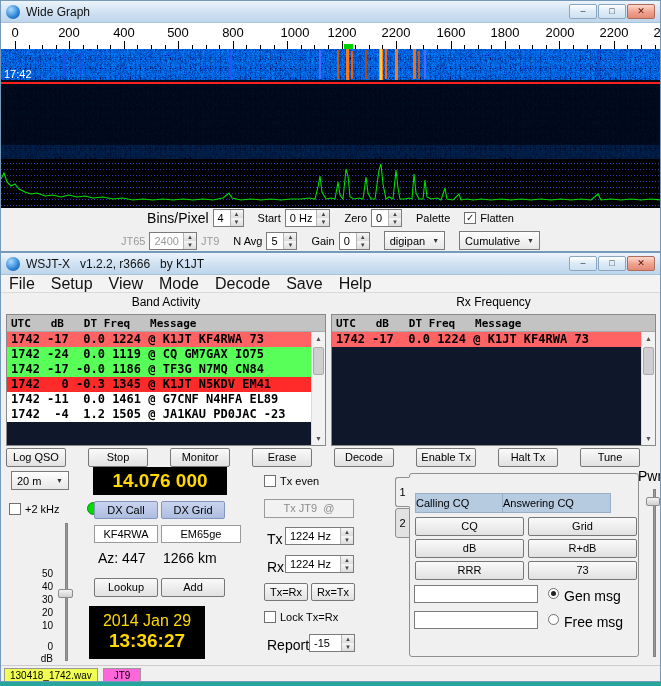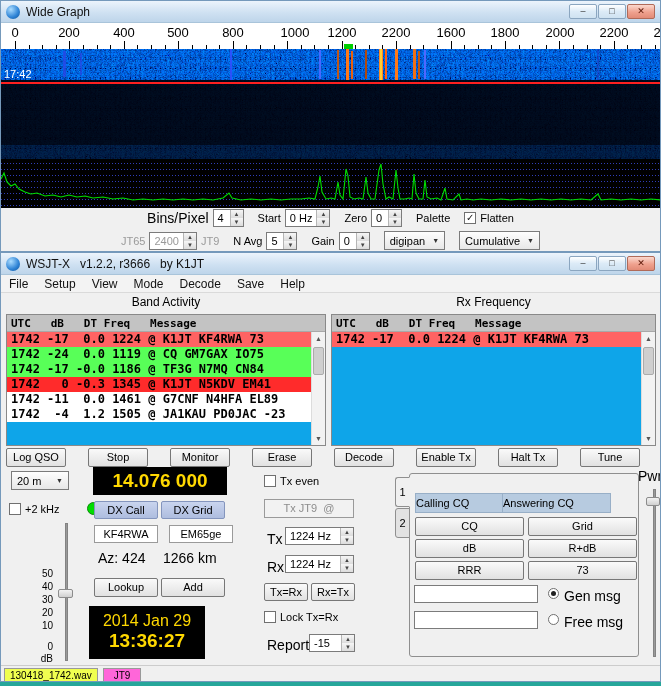--- a/index.html
+++ b/index.html
@@ -50,23 +50,23 @@
   .cbbox{width:12px;height:12px;border:1px solid #707070;background:#fff;font-size:10px;
     line-height:10px;text-align:center;color:#222;flex:0 0 auto}
   .radio{width:11px;height:11px;border:1px solid #707070;border-radius:50%;background:#fff;position:relative}
   .radio.sel::after{content:"";position:absolute;inset:2px;border-radius:50%;background:#222}
   .btn{border:1px solid #777;border-radius:2px;background:linear-gradient(#fafafa,#e1e1e1);
     font-size:11px;text-align:center;font-family:"Liberation Sans",sans-serif;color:#000}
 
   
   .menubar{position:absolute;top:22px;left:0;right:0;height:18px;background:#f3f3f3;
     border-bottom:1px solid #dadada;display:flex;align-items:center}
-  .menuitem{font-size:12px;padding:6px 8px;color:#111}
+  .menuitem{font-size:16px;padding:6px 8px;color:#111}
   .grouplabel{position:absolute;top:42px;height:15px;font-size:12px;text-align:center;color:#000}
-  .dpanel{position:absolute;top:61px;height:132px;background:#0ea5e9;border:1px solid #898989}
+  .dpanel{position:absolute;top:61px;height:132px;background:#0f172a;border:1px solid #898989}
   .dheader{height:17px;background:#c3c3c3;font:bold 11px "DejaVu Sans Mono",monospace;
     white-space:pre;line-height:17px;padding-left:4px;border-bottom:1px solid #a8a8a8}
   .drow{height:15px;line-height:15px;font:bold 12px "DejaVu Sans Mono",monospace;white-space:pre;padding-left:4px;background:#fff}
   .drow[data-color="salmon"]{background:#ff6363}
   .drow[data-color="green"]{background:#58ff58}
   .drow[data-color="red"]{background:#ff2b2b}
   .sbar{position:absolute;top:17px;right:0;bottom:0;width:14px;background:#f2f2f2;border-left:1px solid #dcdcdc}
   .sarrow{position:absolute;left:0;width:13px;height:13px;font-size:7px;text-align:center;
     line-height:13px;color:#555;background:#f2f2f2}
   .sarrow.up{top:0}.sarrow.down{bottom:0}
@@ -347,22 +347,22 @@
 
       <span class="cb abs" style="left:8px;top:38px">
         <span class="cbbox"></span>
         <span>+2 kHz</span>
       </span>
       <span class="greendot abs" style="left:86px;top:37px"></span>
 
       <span class="dxbtn" style="left:93px;top:36px;width:64px">DX Call</span>
       <span class="dxbtn" style="left:160px;top:36px;width:64px">DX Grid</span>
       <span class="field" style="left:93px;top:60px;width:64px">KF4RWA</span>
-      <span class="field" style="left:168px;top:60px;width:64px">EM65ge</span>
-      <span class="lbl" style="left:97px;top:85px">Az: 424</span>
+      <span class="field" style="left:160px;top:60px;width:80px">EM65ge</span>
+      <span class="lbl" style="left:97px;top:85px">Az: 447</span>
       <span class="lbl" style="left:162px;top:85px">1266 km</span>
       <span class="btn abs" style="left:93px;top:113px;width:64px;height:19px;line-height:17px">Lookup</span>
       <span class="btn abs" style="left:160px;top:113px;width:64px;height:19px;line-height:17px">Add</span>
 
       <div class="lcd" style="left:88px;top:141px;width:116px;height:53px">
         <div style="font-size:16px;margin-top:6px">2014 Jan 29</div>
         <div style="font-size:19px;font-weight:bold">13:36:27</div>
       </div>
 
       <span class="dblabel" style="left:30px;top:103px">50</span>

